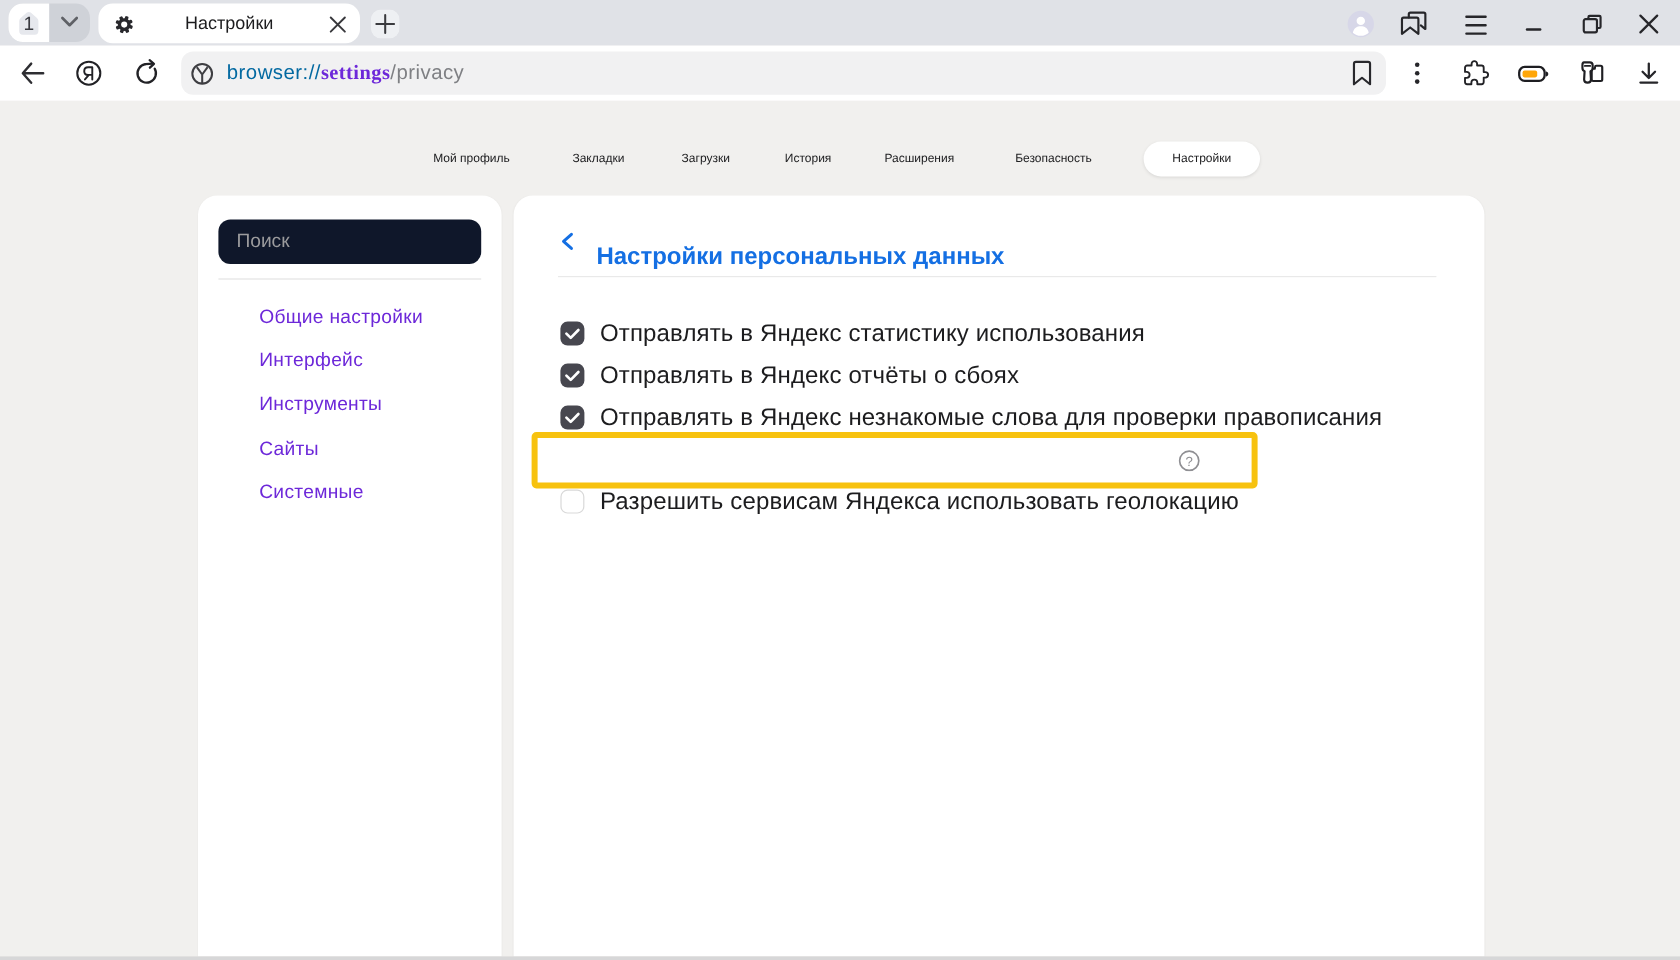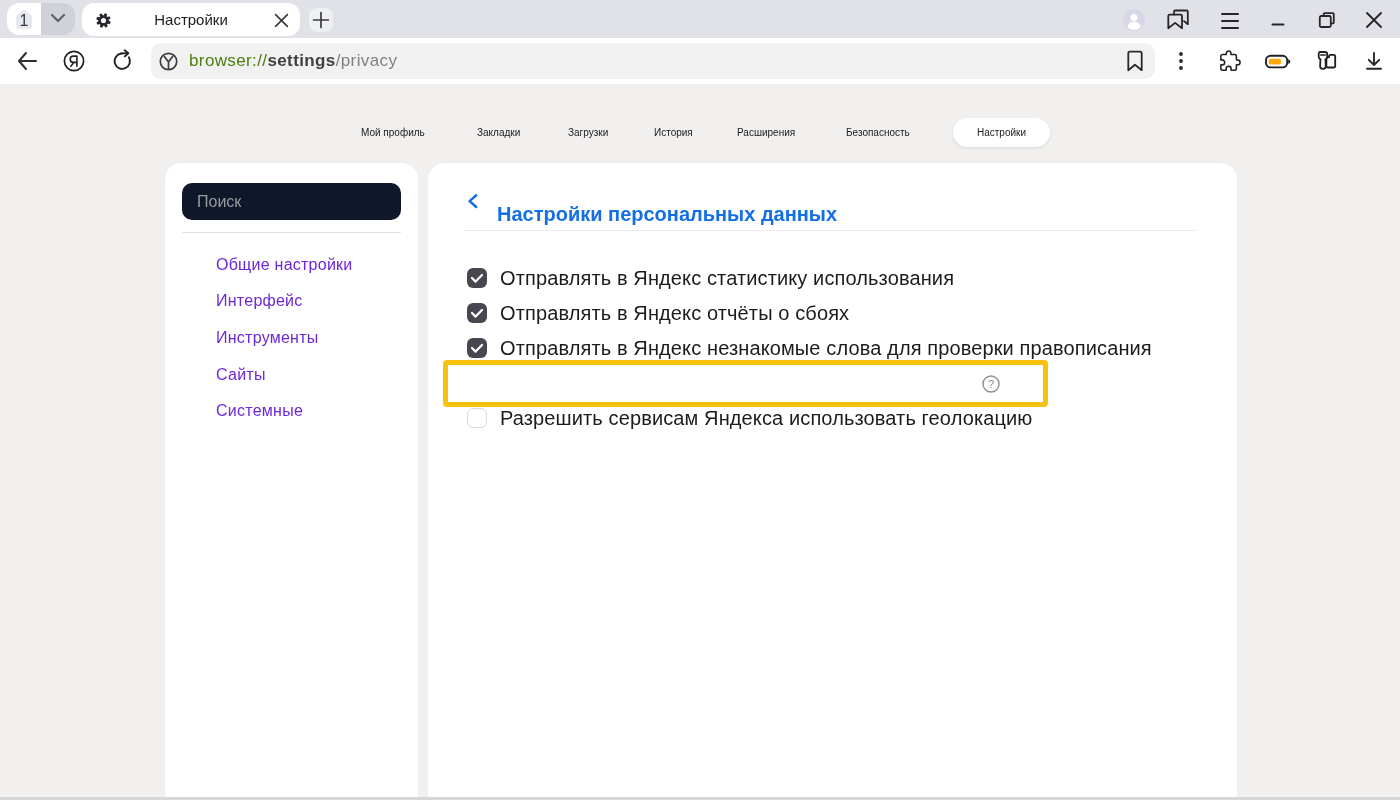--- a/index.html
+++ b/index.html
@@ -19,21 +19,21 @@
   #tab .gear { position:absolute; left:14px; top:9.5px; }
   #tab .title { position:absolute; left:0; top:0; width:218px; height:33px; text-align:center; line-height:33px; font-size:15px; color:#1c1c1e; }
   #tab .close { position:absolute; right:11px; top:9.5px; }
   #plusbtn { left:309px; top:8px; width:24px; height:24px; border-radius:8px; }
   .tb-ic { top:8px; width:24px; height:24px; }
 
   
   #addr { left:0; top:38px; width:1400px; height:46px; background:#ffffff; }
   #urlbar { left:151px; top:5px; width:1004px; height:36px; background:#f1f1f2; border-radius:10px; }
   #urltext { position:absolute; left:38px; top:0; height:36px; line-height:36px; font-size:17px; letter-spacing:0.38px; color:#7f8084; white-space:nowrap; }
-  #urltext b { color:#404040; font-weight:bold; }
+  #urltext b { color:#6d28d9; font-weight:bold;font-family:Liberation Serif, serif; }
 
   
   #content { left:0; top:84px; width:1400px; height:716px; background:#f1f0ee; }
   #navrow { position:absolute; left:0; top:34px; width:1400px; height:29px; font-size:10px; color:#212123; }
   .navitem { position:absolute; top:0; height:29px; line-height:29px; white-space:nowrap; }
   #navpill { position:absolute; left:953px; top:0px; width:97px; height:29px; background:#fff; border-radius:15px; box-shadow:0 1px 3px rgba(0,0,0,0.10); text-align:center; line-height:29px; }
 
   .card { background:#fff; border-radius:16px 16px 0 0; box-shadow:0 1px 2px rgba(0,0,0,0.04); }
   #sidebar { left:165px; top:79px; width:253px; height:634px; }
   #searchbox { position:absolute; left:17px; top:20px; width:219px; height:37px; background:#0f172a; border-radius:10px; line-height:37px; padding-left:15px; font-size:16px; color:#9b9b9d; }
@@ -135,21 +135,21 @@
       <path d="M11.2 4.5 A 7.7 7.7 0 1 0 18.9 8.2" fill="none" stroke="#222226" stroke-width="1.9" stroke-linecap="round"></path>
       <path d="M11.2 4.5 L17.6 4.1" fill="none" stroke="#222226" stroke-width="1.9" stroke-linecap="round"></path>
       <path d="M14.7 1.2 L18.3 4.2 L14.9 7.4" fill="none" stroke="#222226" stroke-width="1.9" stroke-linecap="round" stroke-linejoin="round"></path>
     </svg>
 
   <div class="abs" id="urlbar">
     <svg style="position:absolute; left:8px; top:9px;" width="19" height="19" viewBox="0 0 19 19">
         <circle cx="9.5" cy="9.5" r="8.2" fill="none" stroke="#3e3e42" stroke-width="1.7"></circle>
         <path d="M9.5 10.1 L9.5 17.4 M9.5 10.1 L5 3.9 M9.5 10.1 L14 3.9" fill="none" stroke="#3e3e42" stroke-width="1.7"></path>
       </svg>
-    <div id="urltext"><span style="color:#4d7c0f;">browser://</span><b>settings</b><span style="color:#7f8084;">/privacy</span></div>
+    <div id="urltext"><span style="color:#0369a1;">browser://</span><b>settings</b><span style="color:#7f8084;">/privacy</span></div>
     <div style="position:absolute; right:0; top:0; width:44px; height:36px; border-radius:10px;"></div>
     <svg style="position:absolute; left:974px; top:7px;" width="20" height="22" viewBox="0 0 20 22">
         <path d="M3.3 3.2 Q3.3 1.6 4.9 1.6 L15.1 1.6 Q16.7 1.6 16.7 3.2 L16.7 20.2 L10 14.8 L3.3 20.2 Z" fill="none" stroke="#28282c" stroke-width="1.8" stroke-linejoin="round"></path>
       </svg>
   </div>
 
   <svg class="abs" style="left:1169px; top:11px;" width="24" height="24" viewBox="0 0 24 24">
       <circle cx="12" cy="5" r="1.9" fill="#26262a"></circle>
       <circle cx="12" cy="12" r="1.9" fill="#26262a"></circle>
       <circle cx="12" cy="19" r="1.9" fill="#26262a"></circle>

